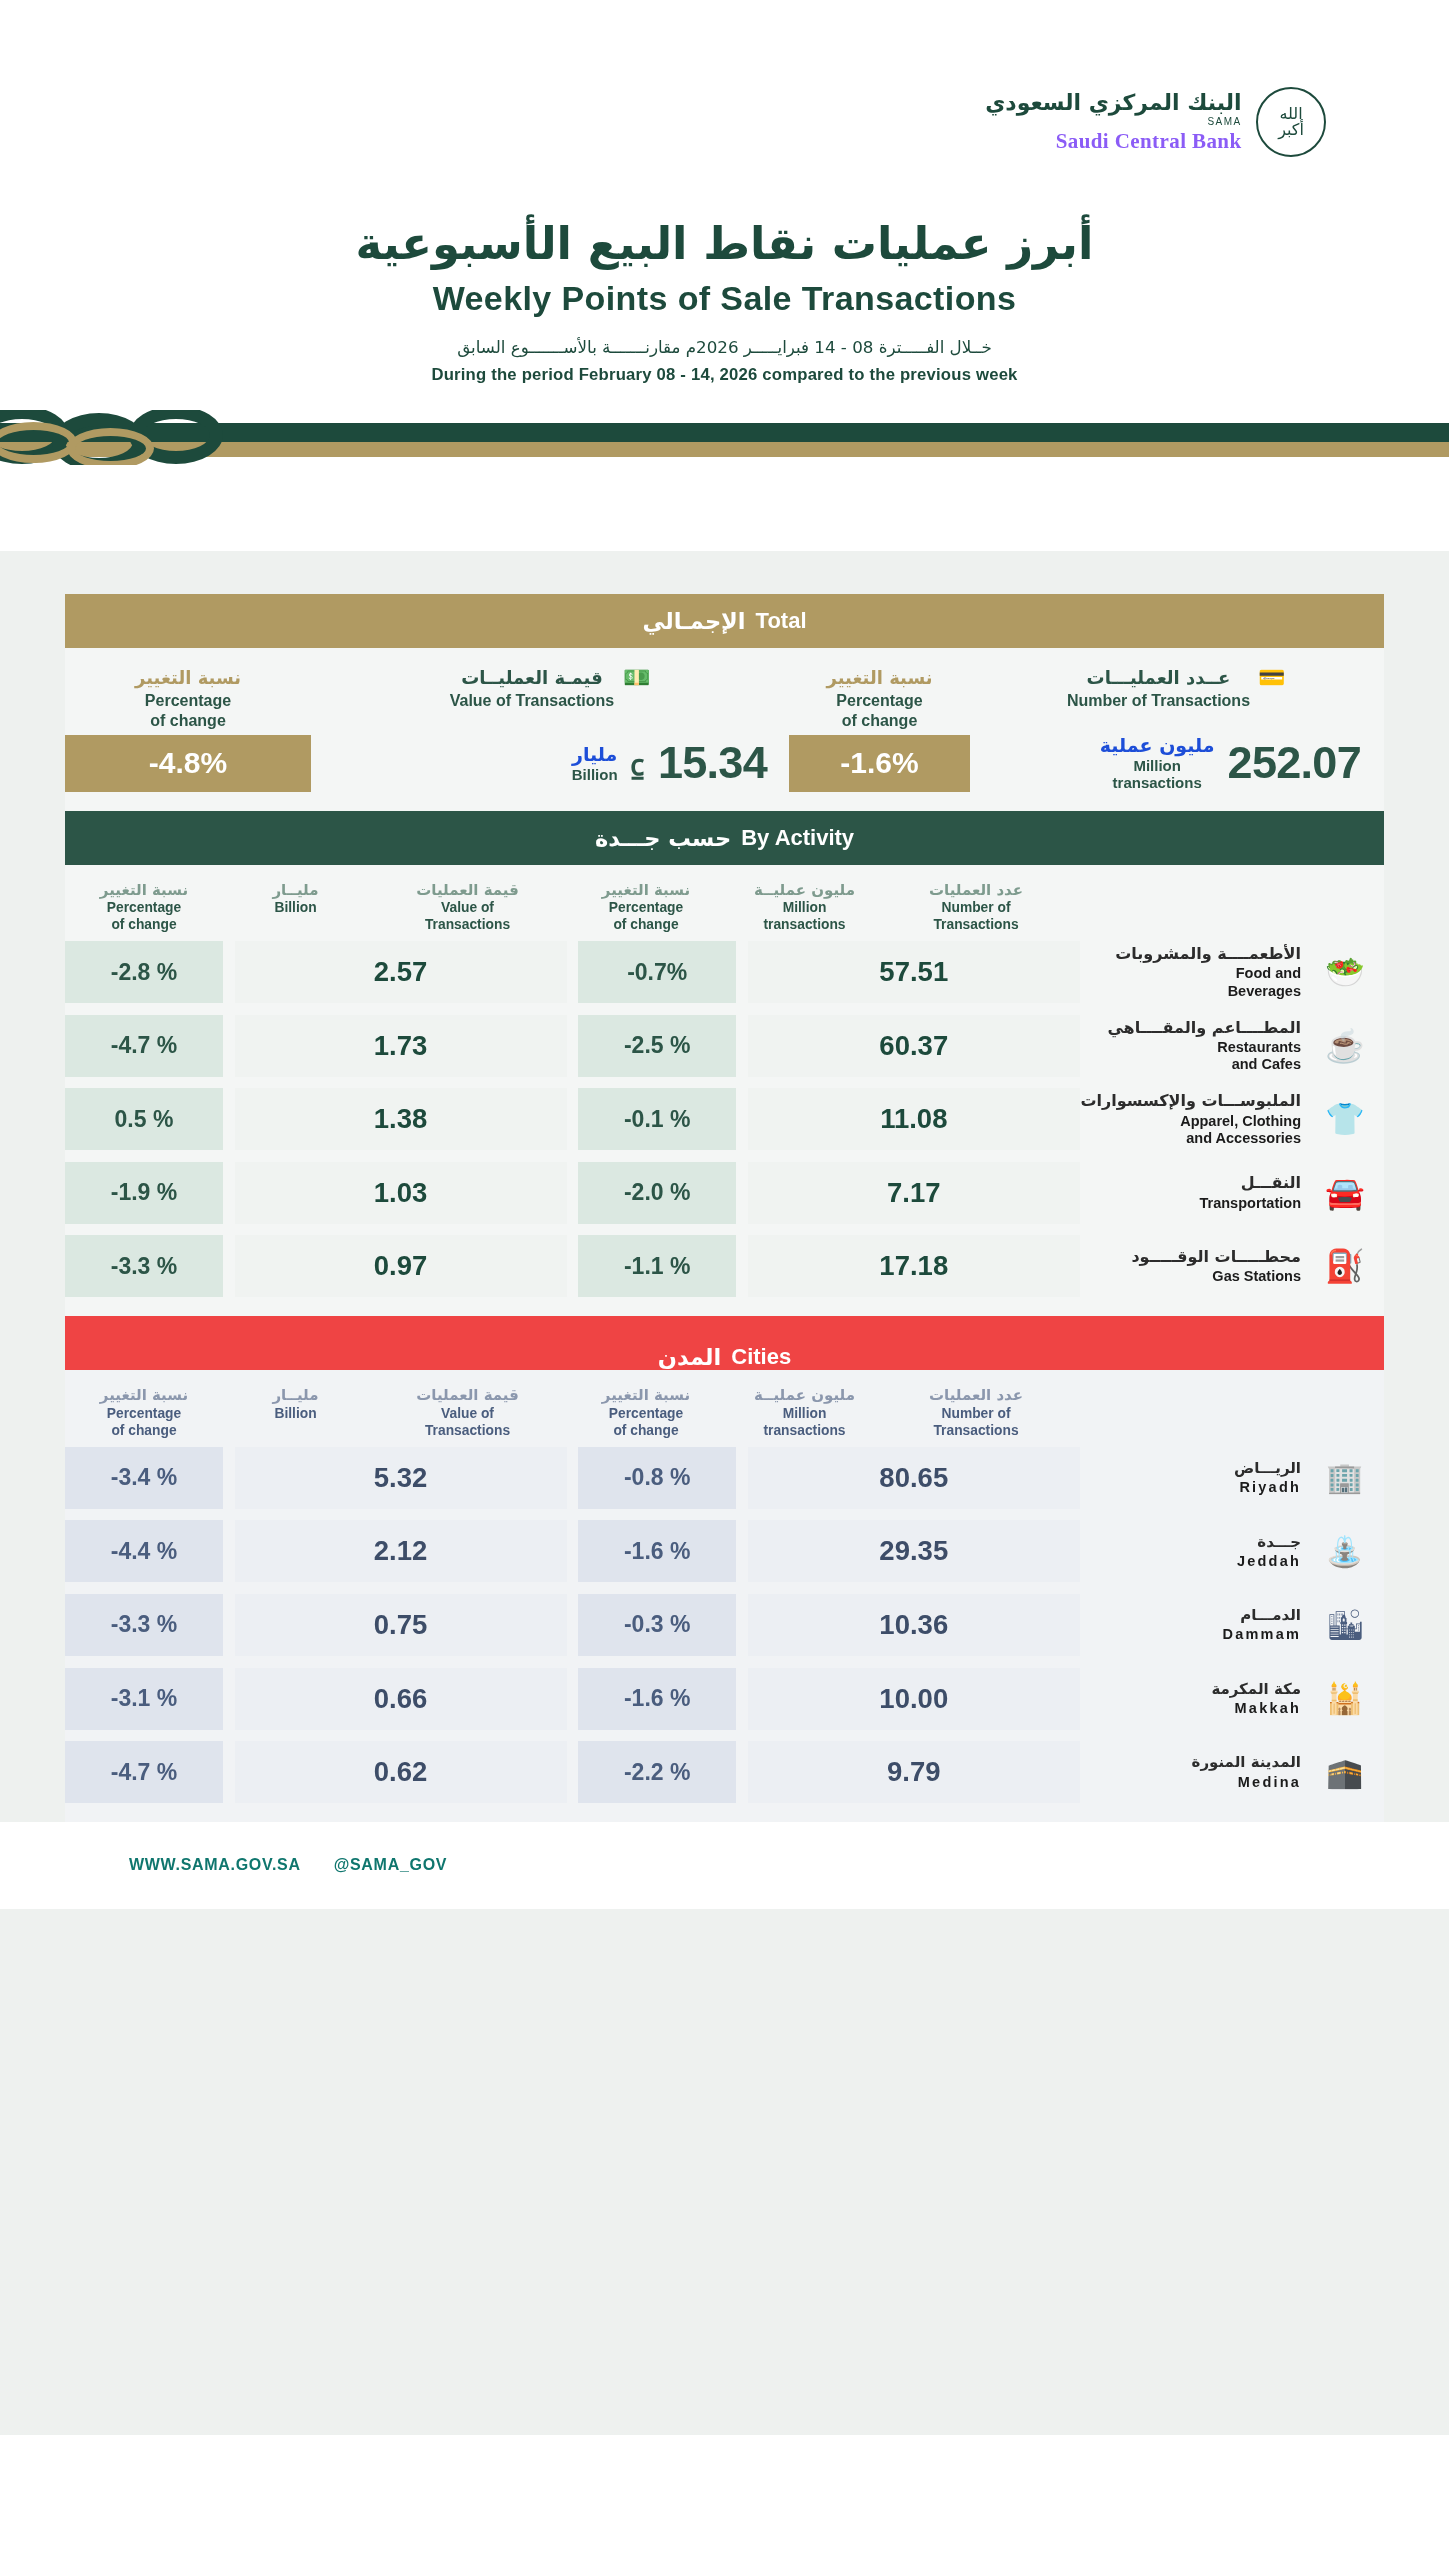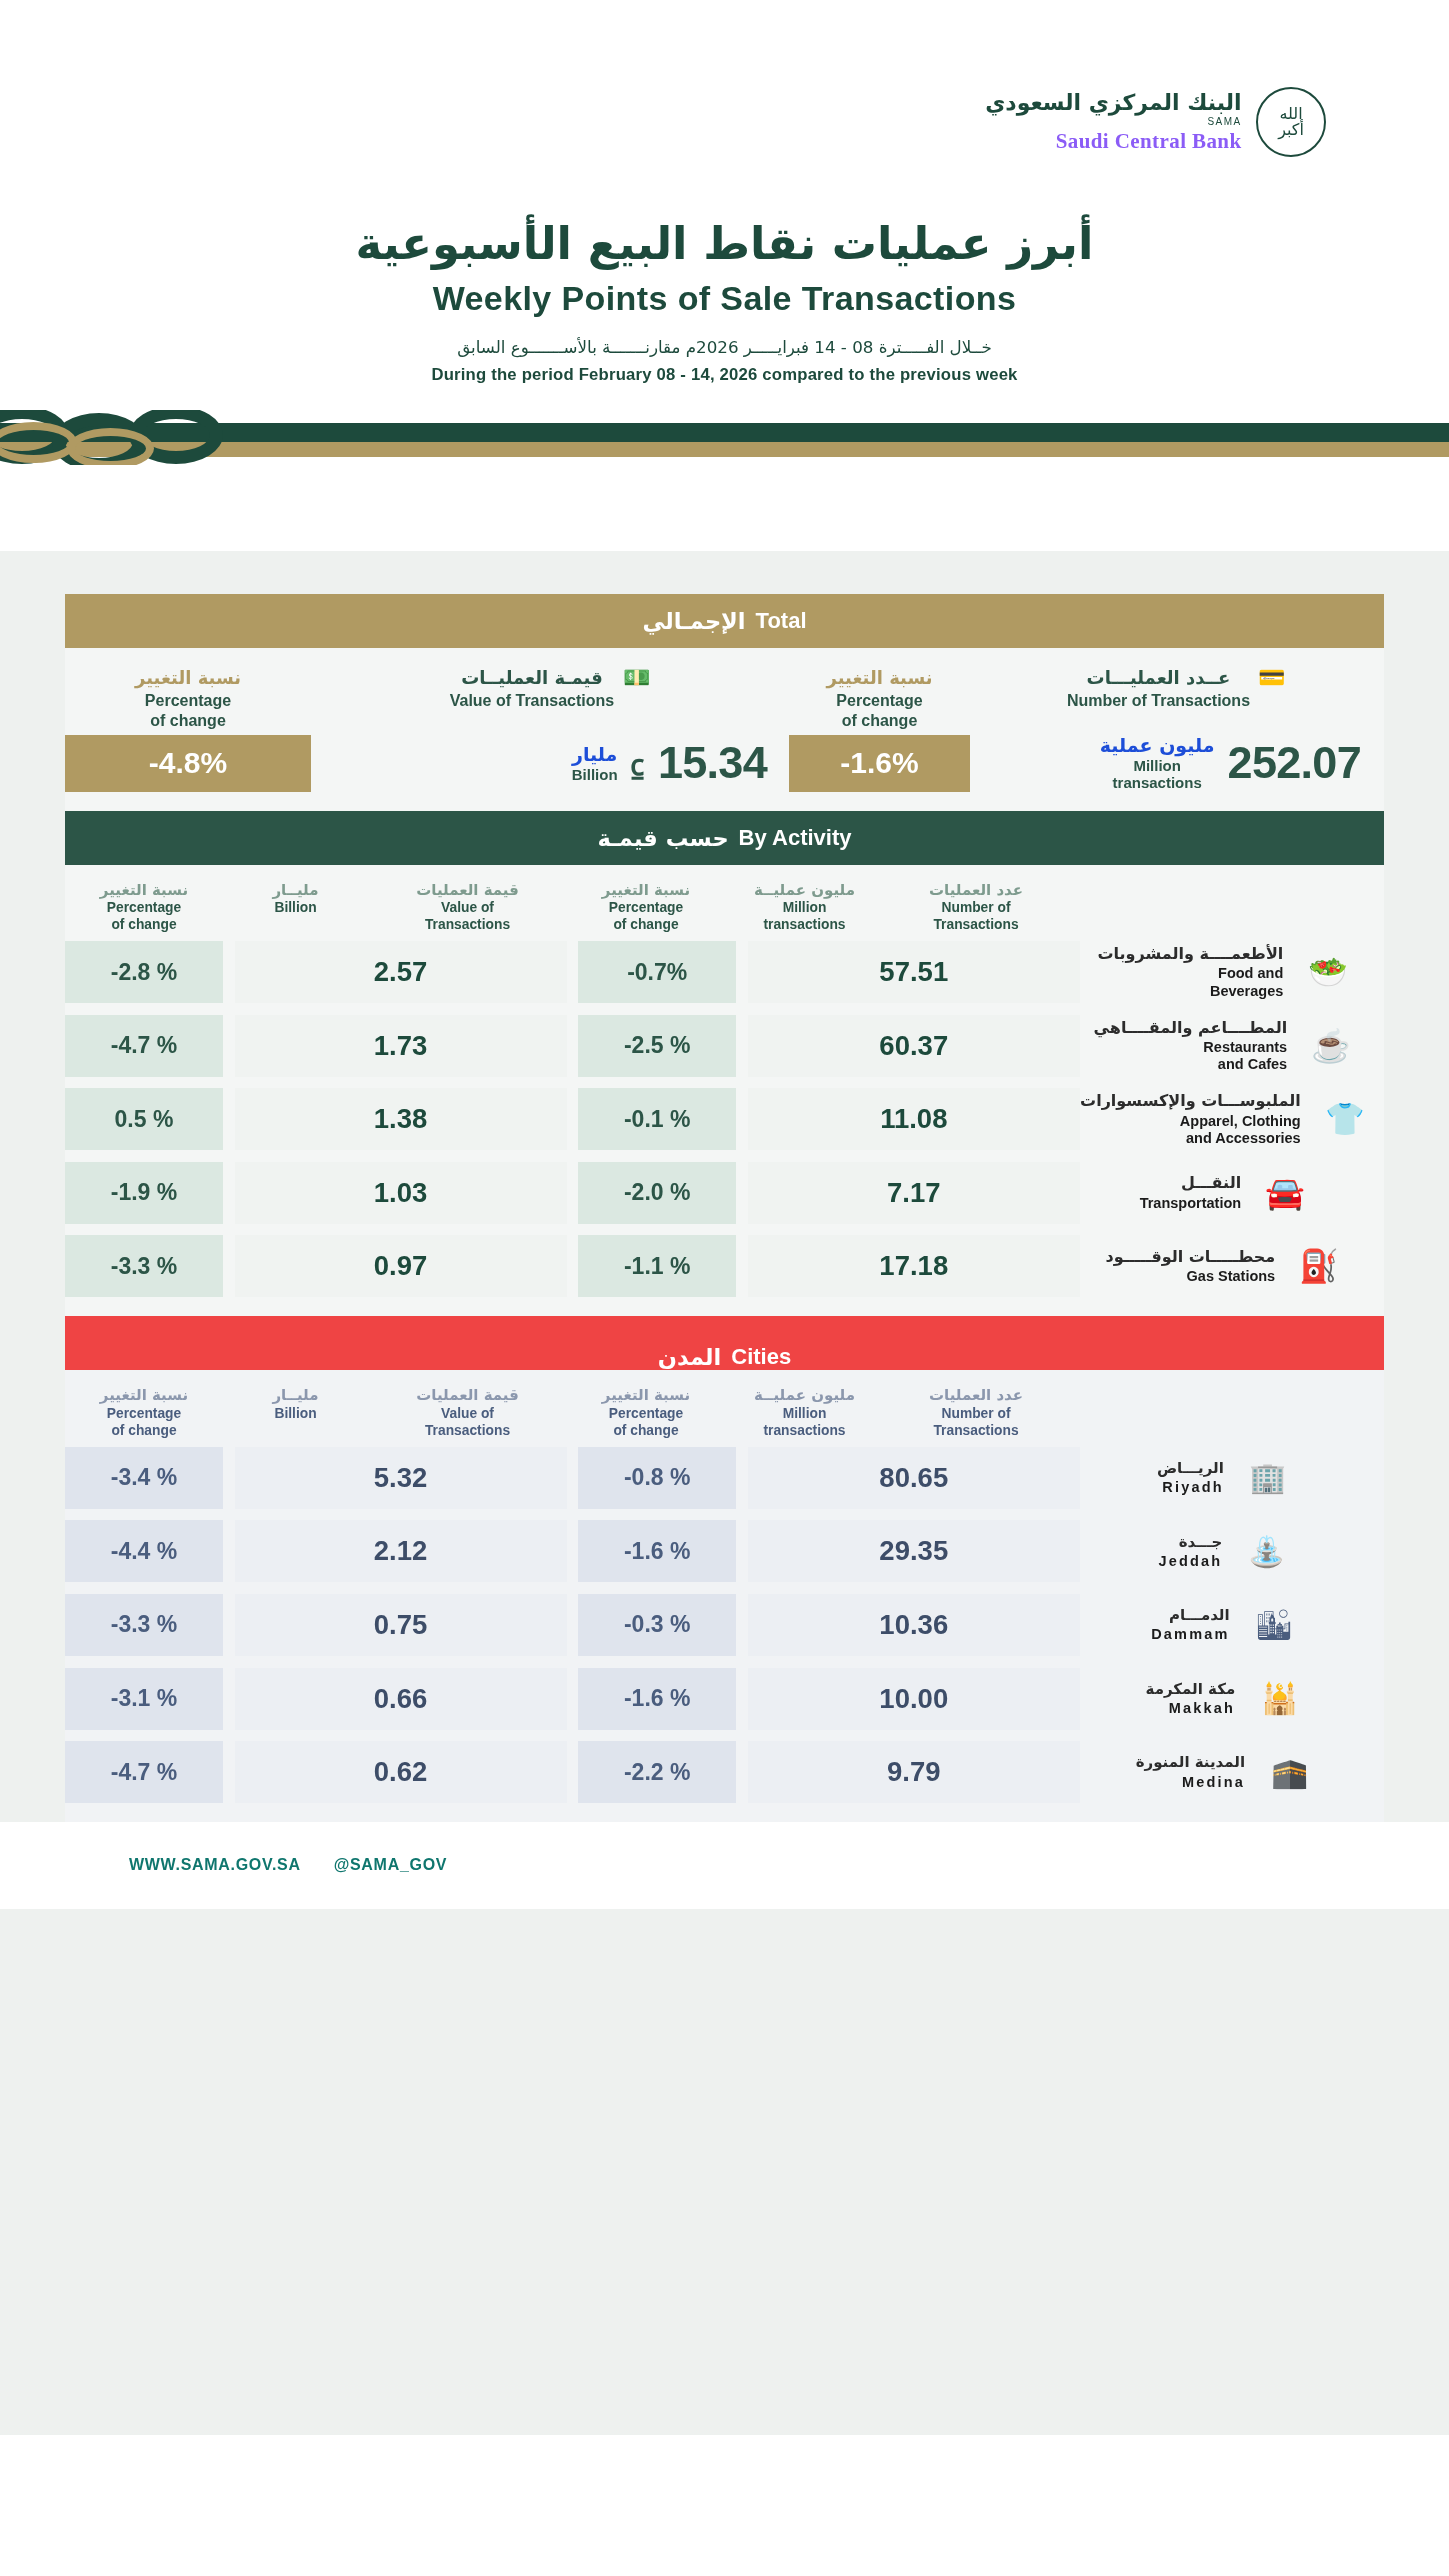--- a/index.html
+++ b/index.html
@@ -233,21 +233,21 @@
     height: 62px;
     display: flex; align-items: center; justify-content: center;
     font-size: 27.5px; font-weight: bold;
   }
   .sec .cell-pct { background: #dbe8e1; color: #2c5547; }
   .sec .cell-num { background: #f0f3f1; color: #1d4a3c; }
   .sec.cities .cell-pct { background: #dfe4ed; color: #4a5d7e; }
   .sec.cities .cell-num { background: #eceff3; color: #3d4d68; }
 
   .cell-label {
-    display: flex; align-items: center; justify-content: center;
+    display: flex; align-items: center; justify-content: flex-end;
     gap: 16px;
     padding-right: 10px;
   }
   .lbl-txt { text-align: right; line-height: 1.2; }
   .lbl-ar { font-family: "DejaVu Sans", sans-serif; font-size: 16px; font-weight: bold; color: #2c2c2c; }
   .lbl-en { font-size: 14.5px; font-weight: bold; color: #1b1b1b; margin-top: 2.2px; }
   .sec.cities .lbl-en { letter-spacing: 2.2px; }
   .sec.cities .lbl-ar { font-size: 15px; }
   .icon-box {
     width: 57px; height: 57px;
@@ -376,21 +376,21 @@
               <div class="ar">مليون عملية</div>
               <div class="en" style="white-space:pre-line">Million
 transactions</div>
             </div>
             <div class="bignum">252.07</div>
           </div>
         </div>
       </div>
 
       <div class="bar green">
-        <span class="ar">حسب قيمـة</span>
+        <span class="ar">حسب جـــدة</span>
         <span>By Activity</span>
       </div>
 
       <div class="sec">
         <div class="col-head">
           <div class="ch w-pct">
             <div class="ar">نسبة التغيير</div>
             <div class="en" style="white-space:pre-line">Percentage
 of change</div>
           </div>

